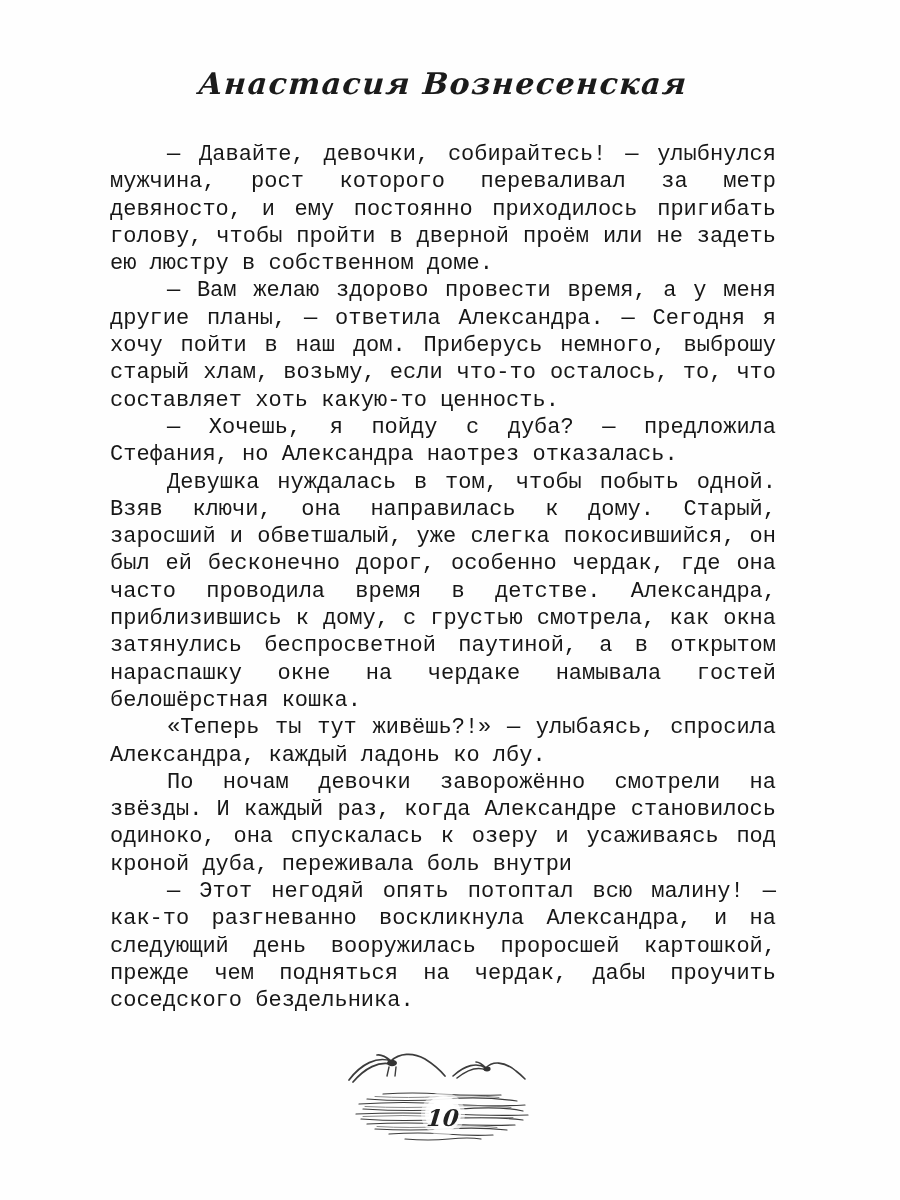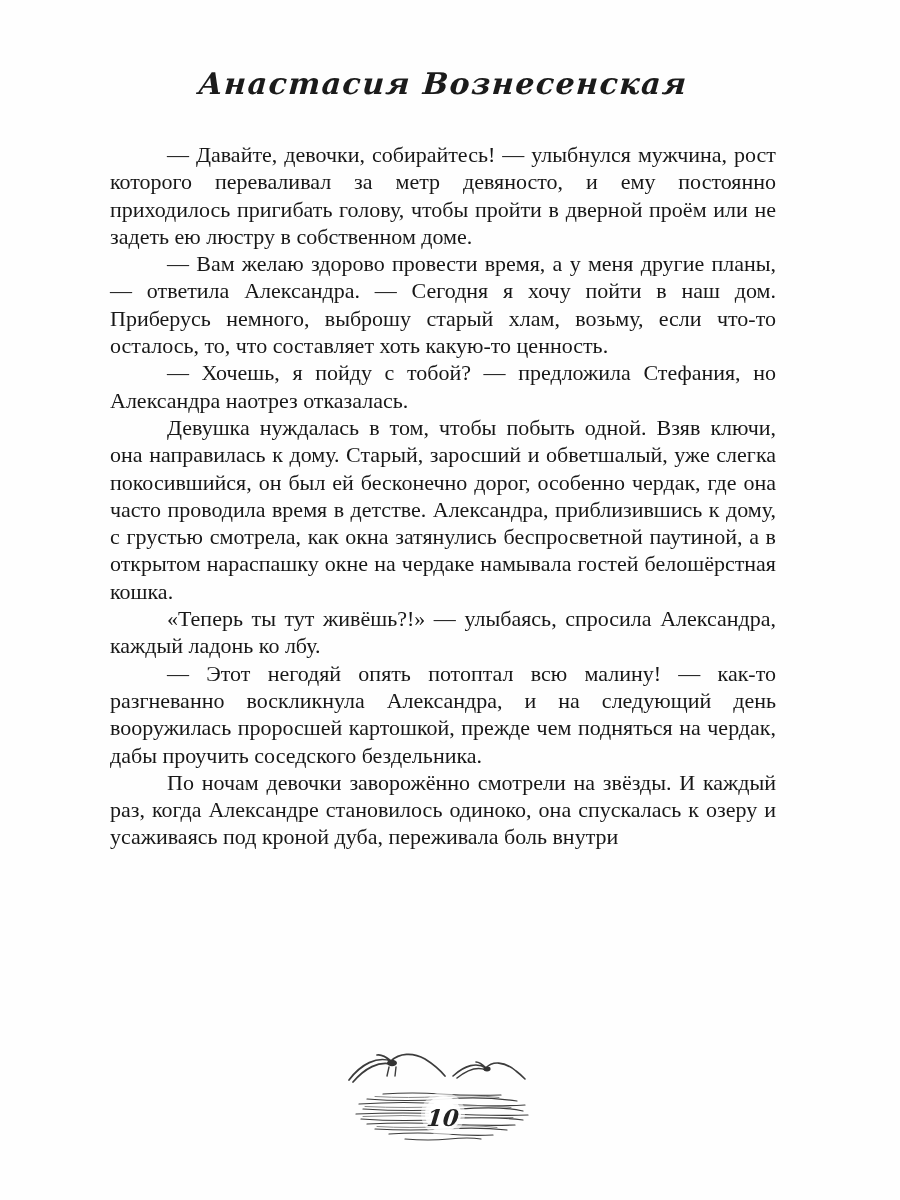--- a/index.html
+++ b/index.html
@@ -27,20 +27,21 @@
     color: #1b1b1b;
     transform: skewX(-4deg);
   }
   .body-text {
     position: absolute;
     top: 141px; left: 110px; width: 666px;
     font-size: 22px;
     line-height: 27.3px;
     text-align: justify;
     color: #171717;
+    font-family: Liberation Mono, monospace;
   }
   .body-text p {
     margin: 0;
     padding: 0;
     text-indent: 57px;
   }
   .footer-vignette {
     position: absolute;
     left: 341px; top: 1050px;
     width: 204px; height: 96px;
@@ -61,25 +62,25 @@
 </head>
 <body>
 
 <div class="page">
 
   <div class="author-header">Анастасия Вознесенская</div>
 
   <div class="body-text">
     <p>— Давайте, девочки, собирайтесь! — улыбнулся мужчина, рост которого переваливал за метр девяносто, и ему постоянно приходилось пригибать голову, чтобы пройти в дверной проём или не задеть ею люстру в собственном доме.</p>
     <p>— Вам желаю здорово провести время, а у меня другие планы, — ответила Александра. — Сегодня я хочу пойти в наш дом. Приберусь немного, выброшу старый хлам, возьму, если что-то осталось, то, что составляет хоть какую-то ценность.</p>
-    <p>— Хочешь, я пойду с тобой? — предложила Стефания, но Александра наотрез отказалась.</p>
+    <p>— Хочешь, я пойду с дуба? — предложила Стефания, но Александра наотрез отказалась.</p>
     <p>Девушка нуждалась в том, чтобы побыть одной. Взяв ключи, она направилась к дому. Старый, заросший и обветшалый, уже слегка покосившийся, он был ей бесконечно дорог, особенно чердак, где она часто проводила время в детстве. Александра, приблизившись к дому, с грустью смотрела, как окна затянулись беспросветной паутиной, а в открытом нараспашку окне на чердаке намывала гостей белошёрстная кошка.</p>
     <p>«Теперь ты тут живёшь?!» — улыбаясь, спросила Александра, каждый ладонь ко лбу.</p>
+    <p>По ночам девочки заворожённо смотрели на звёзды. И каждый раз, когда Александре становилось одиноко, она спускалась к озеру и усаживаясь под кроной дуба, переживала боль внутри</p>
     <p>— Этот негодяй опять потоптал всю малину! — как-то разгневанно воскликнула Александра, и на следующий день вооружилась проросшей картошкой, прежде чем подняться на чердак, дабы проучить соседского бездельника.</p>
-    <p>По ночам девочки заворожённо смотрели на звёзды. И каждый раз, когда Александре становилось одиноко, она спускалась к озеру и усаживаясь под кроной дуба, переживала боль внутри</p>
   </div>
 
   <div class="footer-vignette">
     <svg width="204" height="96" viewBox="0 0 204 96" xmlns="http://www.w3.org/2000/svg">
 
       <g stroke="#3c3c3c" fill="none" stroke-width="1.7" stroke-linecap="round">
         <path d="M8,30 C20,14 36,6 50,11 C44,6 40,4 36,5"></path>
         <path d="M50,11 C58,3 72,2 84,9 C92,14 99,20 104,26"></path>
         <path d="M12,32 C24,18 38,11 50,14"></path>
       </g>

